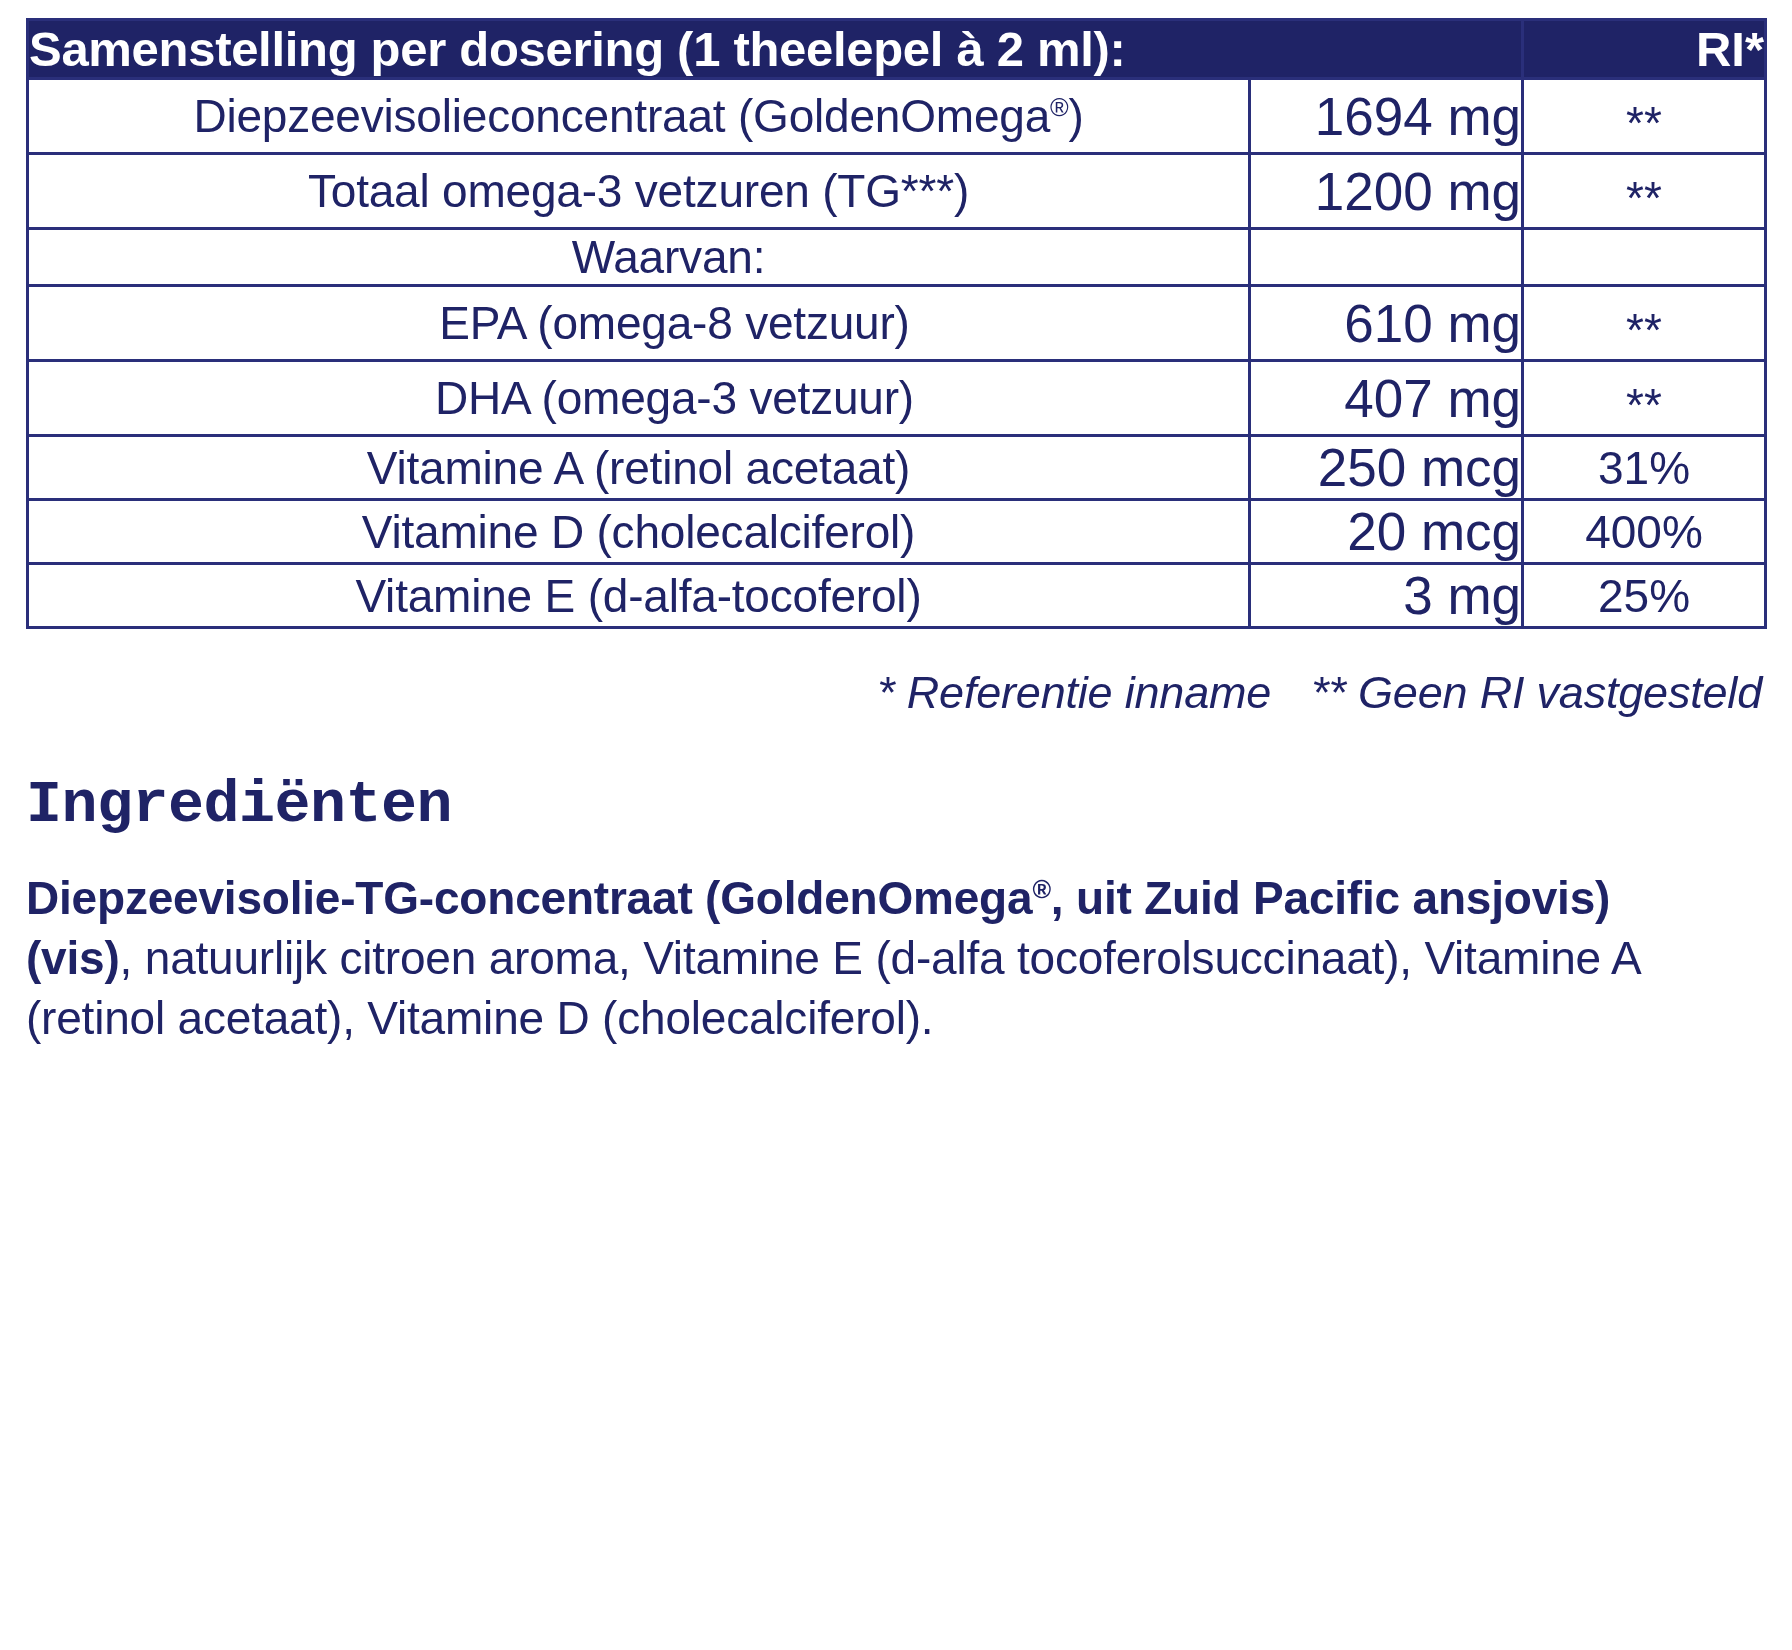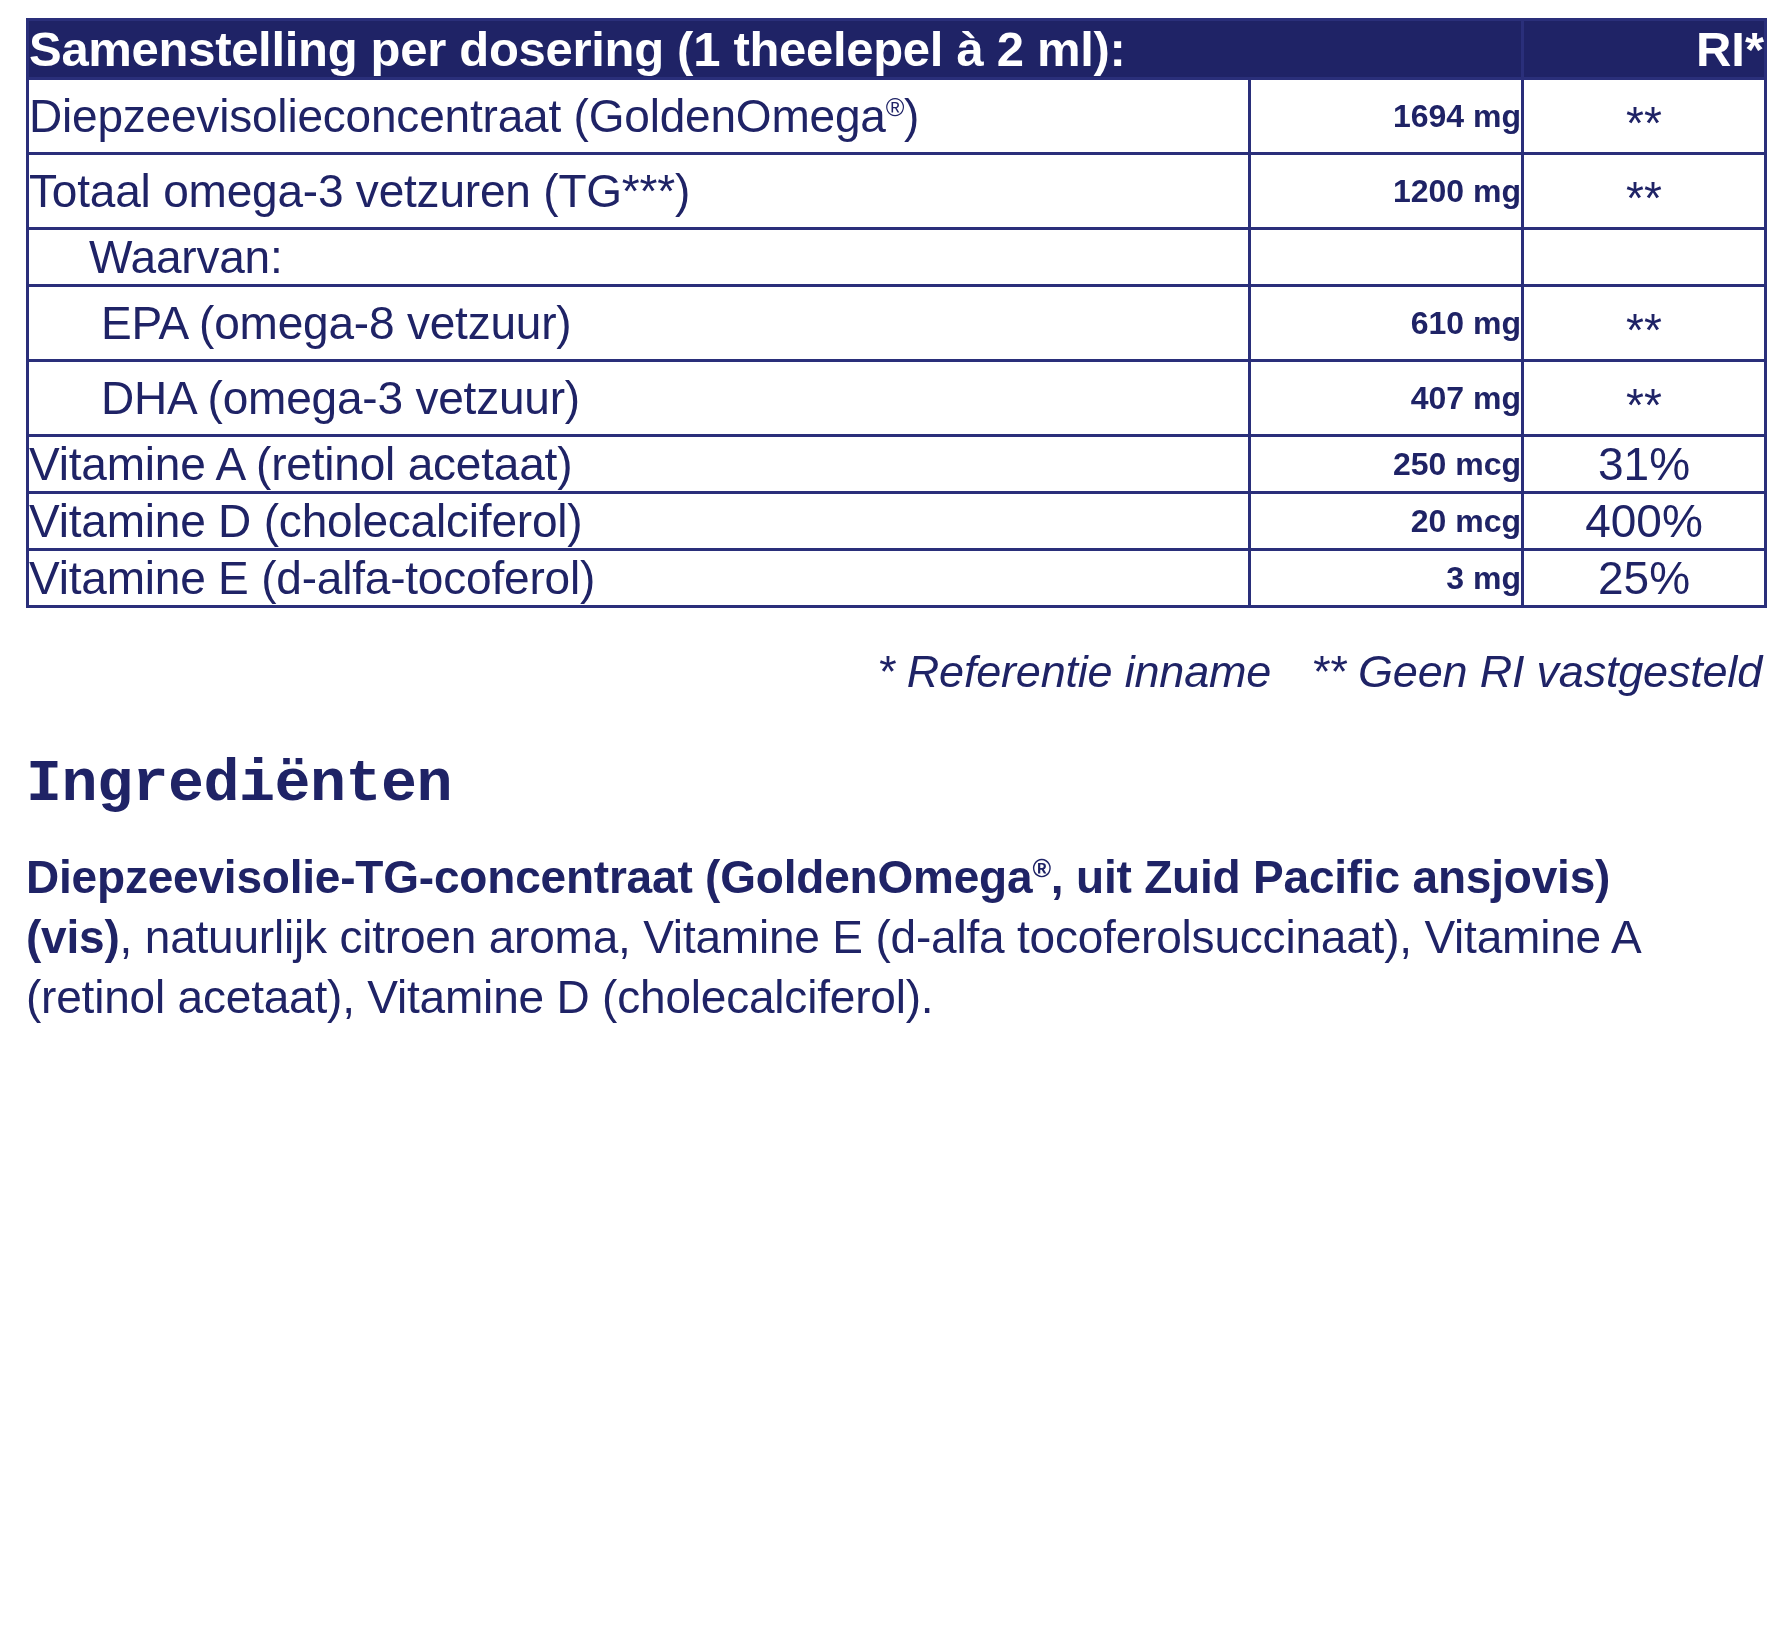--- a/index.html
+++ b/index.html
@@ -59,31 +59,31 @@
     font-size:49px;
     font-weight:700;
     text-align:right;
     padding:11px 34px 16px 0;
   }
 
   td.name{
     font-size:46px;
     font-weight:400;
     letter-spacing:-0.2px;
-    text-align:left;
+    text-align:center;
     padding:6px 10px 12px 26px;
     white-space:nowrap;
     margin-left:7px;
   }
   td.name.indent1{padding-left:60px;}
   td.name.indent2{padding-left:72px;}
 
   td.amount{
-    font-size:32px;
-    font-weight:700;
+    font-size:53px;
+    font-weight:400;
     text-align:right;
     padding:6px 26px 12px 8px;
     white-space:nowrap;
   }
   td.ri{
     font-size:46px;
     font-weight:400;
     text-align:center;
     padding:6px 8px 12px 8px;
     white-space:nowrap;

